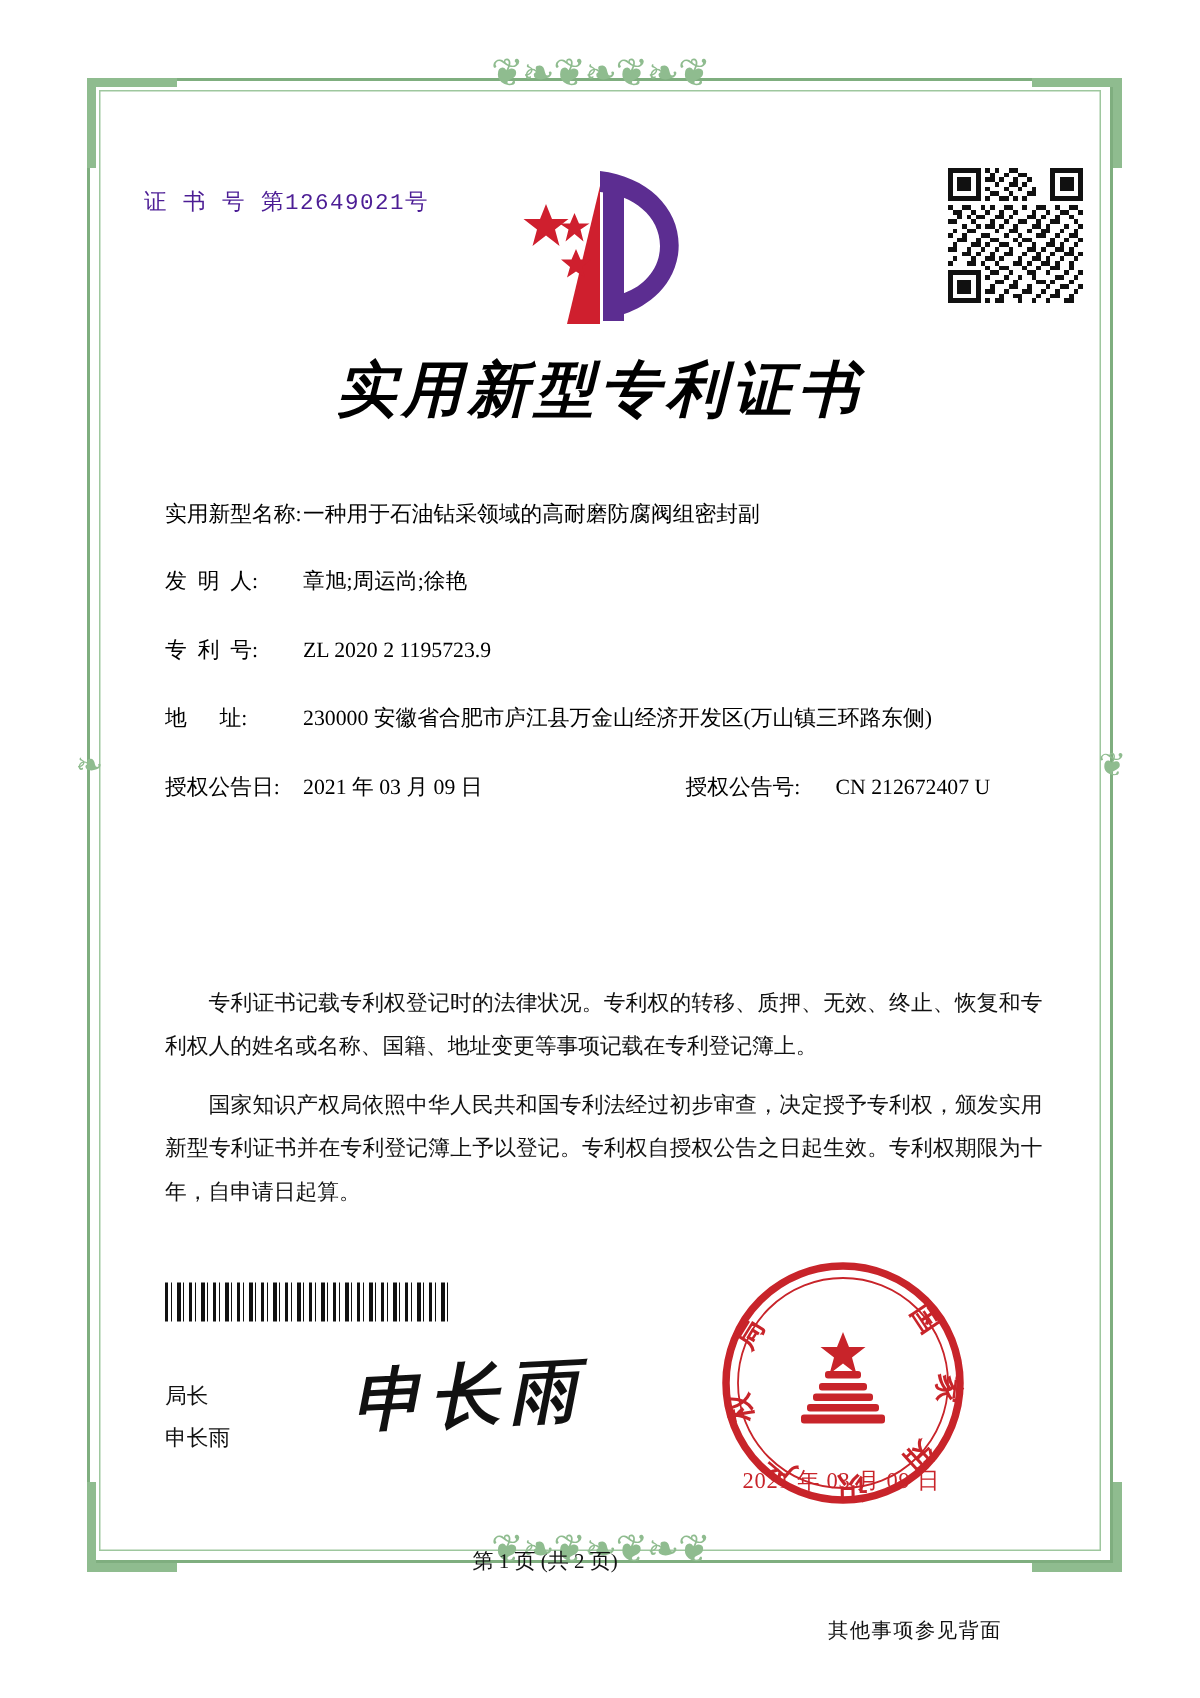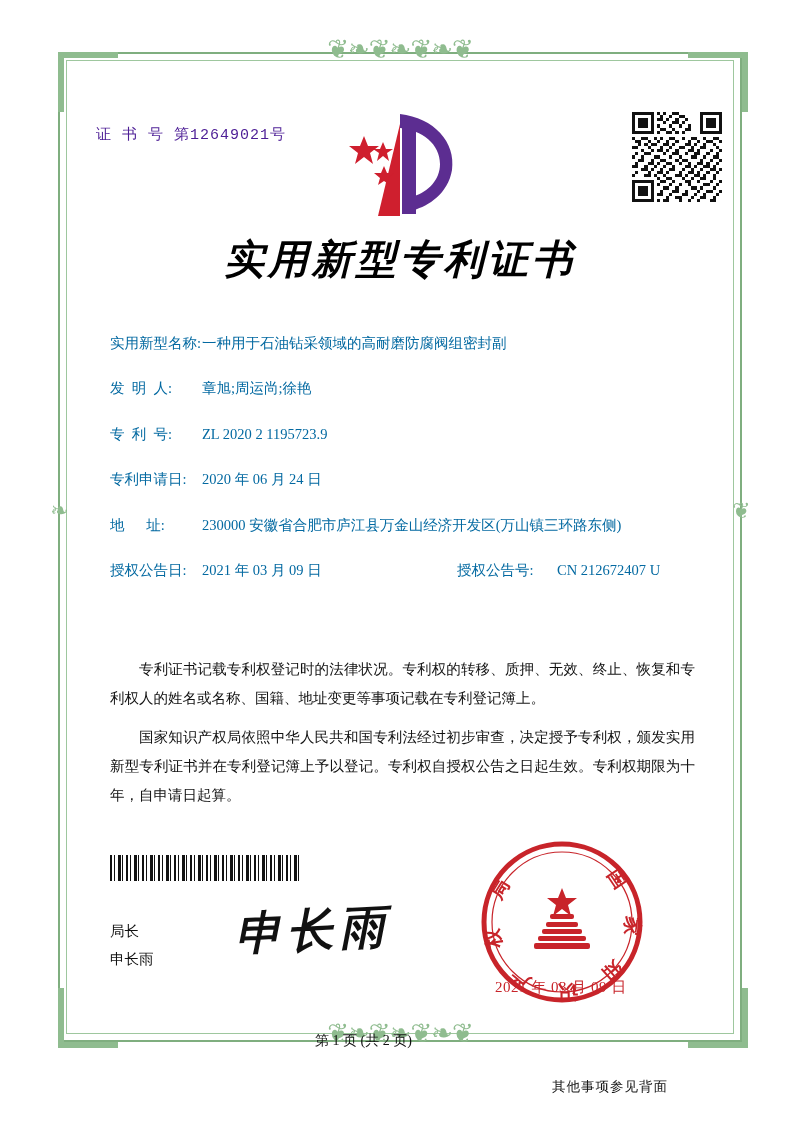--- a/index.html
+++ b/index.html
@@ -115,21 +115,21 @@
     color: #000;
     font-style: italic;
   }
 
   
   .fields {
     position: absolute;
     left: 110px; top: 332px;
     width: 600px;
     font-size: 14.5px;
-    color: #0369a1;
+    color: #000000;
   }
   .field-row {
     display: flex;
     align-items: flex-start;
     margin-bottom: 23px;
     line-height: 1.55;
   }
   .field-label {
     width: 92px;
     flex: 0 0 92px;
@@ -473,24 +473,20 @@
     <div class="field-row">
       <div class="field-label">发  明  人:</div>
       <div class="field-value">章旭;周运尚;徐艳</div>
     </div>
 
     <div class="field-row">
       <div class="field-label">专  利  号:</div>
       <div class="field-value">ZL 2020 2 1195723.9</div>
     </div>
 
-    <div class="field-row">
-      <div class="field-label">专利申请日:</div>
-      <div class="field-value">2020 年 06 月 24 日</div>
-    </div>
 
 
     <div class="field-row">
       <div class="field-label">地      址:</div>
       <div class="field-value">230000 安徽省合肥市庐江县万金山经济开发区(万山镇三环路东侧)</div>
     </div>
 
     <div class="field-row inline2">
       <div class="field-label">授权公告日:</div>
       <div class="field-value">2021 年 03 月 09 日</div>

